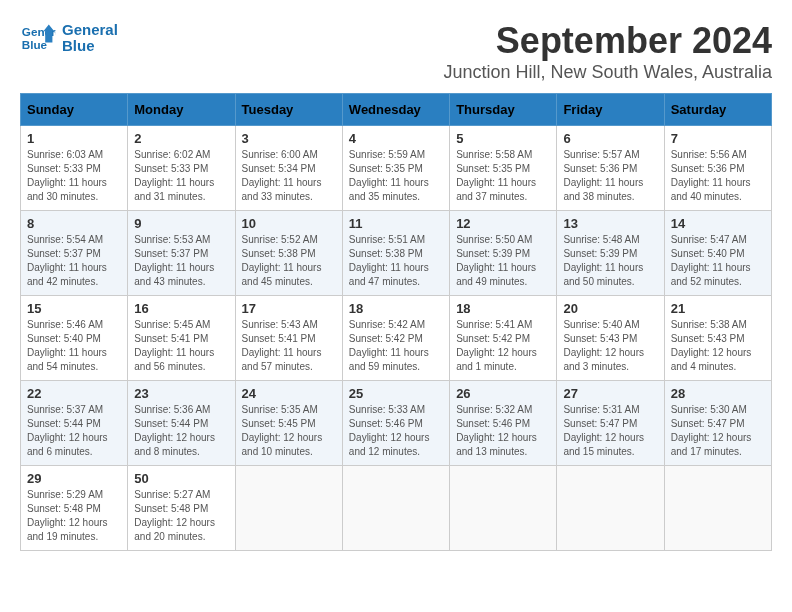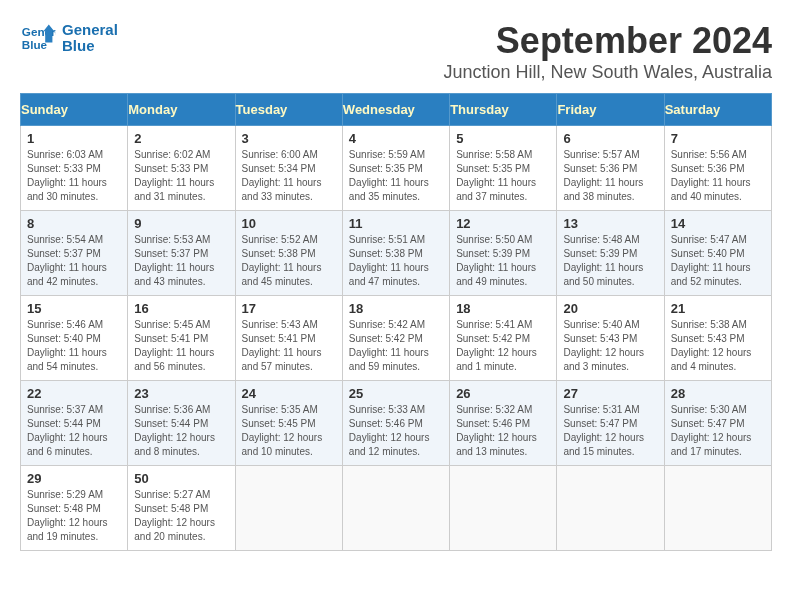--- a/index.html
+++ b/index.html
@@ -37,22 +37,22 @@
       font-size: 18px;
       color: #555;
     }
     .calendar-table {
       width: 100%;
       border-collapse: collapse;
       font-size: 11px;
     }
     .calendar-table th {
       background-color: #2a7fc1;
-      color: #fef9c3;
-      padding: 8px 0;
+      color: #000000;
+      padding: 8px 6px;
       text-align: left;
       font-size: 13px;
       font-weight: bold;
       border: 1px solid #5599cc;
     }
     .calendar-table td {
       border: 1px solid #ccc;
       vertical-align: top;
       padding: 5px 6px;
       height: 85px;

